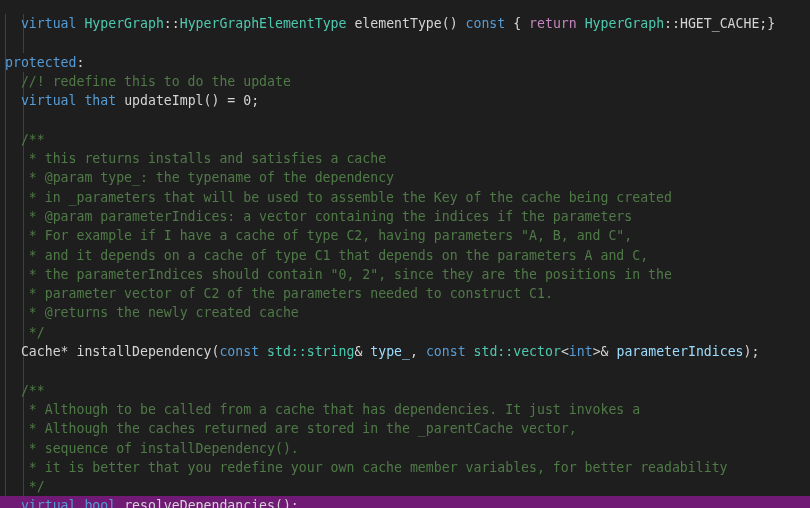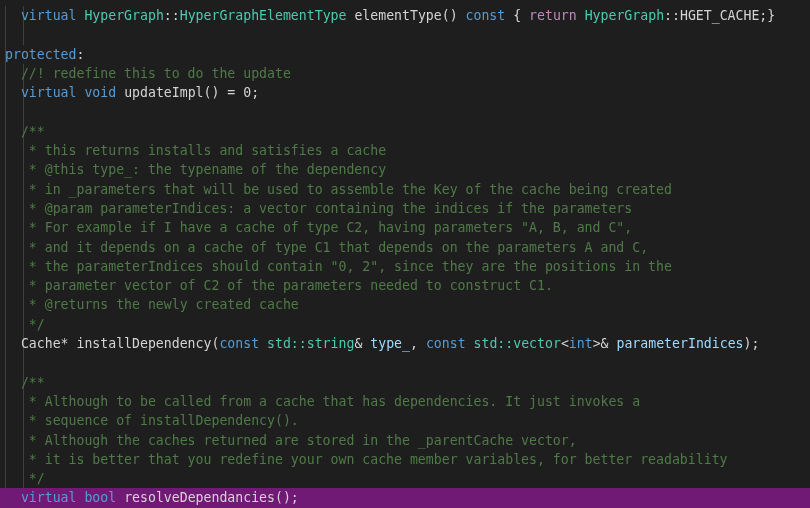--- a/index.html
+++ b/index.html
@@ -13,21 +13,21 @@
     overflow: hidden;
     font-family: "DejaVu Sans Mono", monospace;
   }
   #editor {
     position: relative;
     width: 810px;
     height: 508px;
     background: #1e1e1e;
     font-size: 13.2px;
     line-height: 19.3px;
-    padding-top: 6px;
+    padding-top: 14px;
     box-sizing: border-box;
   }
   .code-line {
     position: relative;
     height: 19.3px;
     white-space: pre;
     color: #d4d4d4;
     padding-left: 5px;
     box-sizing: border-box;
   }
@@ -56,35 +56,35 @@
   .param    { color: #9cdcfe; }
 </style>
 </head>
 <body>
 
 <div id="editor">
     <div class="code-line"><span class="guide g0"></span><span class="guide g1"></span><span class="txt"><span class="plain">  </span><span class="kw">virtual</span><span class="plain"> </span><span class="type">HyperGraph</span><span class="plain">::</span><span class="type">HyperGraphElementType</span><span class="plain"> elementType() </span><span class="kw">const</span><span class="plain"> { </span><span class="ctrl">return</span><span class="plain"> </span><span class="type">HyperGraph</span><span class="plain">::HGET_CACHE;}</span></span></div>
     <div class="code-line"><span class="guide g0"></span><span class="guide g1"></span><span class="txt"><span class="plain">  </span></span></div>
     <div class="code-line"><span class="guide g0"></span><span class="txt"><span class="kw">protected</span><span class="plain">:</span></span></div>
     <div class="code-line"><span class="guide g0"></span><span class="guide g1"></span><span class="txt"><span class="plain">  </span><span class="comment">//! redefine this to do the update</span></span></div>
-    <div class="code-line"><span class="guide g0"></span><span class="guide g1"></span><span class="txt"><span class="plain">  </span><span class="kw">virtual</span><span class="plain"> </span><span class="kw">void</span><span class="plain"> updateImpl() = </span><span class="plain">0</span><span class="plain">;</span></span></div>
+    <div class="code-line"><span class="guide g0"></span><span class="guide g1"></span><span class="txt"><span class="plain">  </span><span class="kw">virtual</span><span class="plain"> </span><span class="kw">that</span><span class="plain"> updateImpl() = </span><span class="plain">0</span><span class="plain">;</span></span></div>
     <div class="code-line"><span class="guide g0"></span><span class="guide g1"></span><span class="txt"><span class="plain">  </span></span></div>
     <div class="code-line"><span class="guide g0"></span><span class="guide g1"></span><span class="txt"><span class="plain">  </span><span class="comment">/**</span></span></div>
     <div class="code-line"><span class="guide g0"></span><span class="guide g1"></span><span class="txt"><span class="plain">  </span><span class="comment"> * this returns installs and satisfies a cache</span></span></div>
-    <div class="code-line"><span class="guide g0"></span><span class="guide g1"></span><span class="txt"><span class="plain">  </span><span class="comment"> * @this type_: the typename of the dependency</span></span></div>
+    <div class="code-line"><span class="guide g0"></span><span class="guide g1"></span><span class="txt"><span class="plain">  </span><span class="comment"> * @param type_: the typename of the dependency</span></span></div>
     <div class="code-line"><span class="guide g0"></span><span class="guide g1"></span><span class="txt"><span class="plain">  </span><span class="comment"> * in _parameters that will be used to assemble the Key of the cache being created</span></span></div>
     <div class="code-line"><span class="guide g0"></span><span class="guide g1"></span><span class="txt"><span class="plain">  </span><span class="comment"> * @param parameterIndices: a vector containing the indices if the parameters</span></span></div>
     <div class="code-line"><span class="guide g0"></span><span class="guide g1"></span><span class="txt"><span class="plain">  </span><span class="comment"> * For example if I have a cache of type C2, having parameters "A, B, and C",</span></span></div>
     <div class="code-line"><span class="guide g0"></span><span class="guide g1"></span><span class="txt"><span class="plain">  </span><span class="comment"> * and it depends on a cache of type C1 that depends on the parameters A and C,</span></span></div>
     <div class="code-line"><span class="guide g0"></span><span class="guide g1"></span><span class="txt"><span class="plain">  </span><span class="comment"> * the parameterIndices should contain "0, 2", since they are the positions in the</span></span></div>
     <div class="code-line"><span class="guide g0"></span><span class="guide g1"></span><span class="txt"><span class="plain">  </span><span class="comment"> * parameter vector of C2 of the parameters needed to construct C1.</span></span></div>
     <div class="code-line"><span class="guide g0"></span><span class="guide g1"></span><span class="txt"><span class="plain">  </span><span class="comment"> * @returns the newly created cache</span></span></div>
     <div class="code-line"><span class="guide g0"></span><span class="guide g1"></span><span class="txt"><span class="plain">  </span><span class="comment"> */</span></span></div>
     <div class="code-line"><span class="guide g0"></span><span class="guide g1"></span><span class="txt"><span class="plain">  </span><span class="plain">Cache* installDependency(</span><span class="kw">const</span><span class="plain"> </span><span class="type">std::string</span><span class="plain">&amp; </span><span class="param">type_</span><span class="plain">, </span><span class="kw">const</span><span class="plain"> </span><span class="type">std::vector</span><span class="plain">&lt;</span><span class="kw">int</span><span class="plain">&gt;&amp; </span><span class="param">parameterIndices</span><span class="plain">);</span></span></div>
     <div class="code-line"><span class="guide g0"></span><span class="guide g1"></span><span class="txt"><span class="plain">  </span></span></div>
     <div class="code-line"><span class="guide g0"></span><span class="guide g1"></span><span class="txt"><span class="plain">  </span><span class="comment">/**</span></span></div>
     <div class="code-line"><span class="guide g0"></span><span class="guide g1"></span><span class="txt"><span class="plain">  </span><span class="comment"> * Although to be called from a cache that has dependencies. It just invokes a</span></span></div>
+    <div class="code-line"><span class="guide g0"></span><span class="guide g1"></span><span class="txt"><span class="plain">  </span><span class="comment"> * Although the caches returned are stored in the _parentCache vector,</span></span></div>
     <div class="code-line"><span class="guide g0"></span><span class="guide g1"></span><span class="txt"><span class="plain">  </span><span class="comment"> * sequence of installDependency().</span></span></div>
-    <div class="code-line"><span class="guide g0"></span><span class="guide g1"></span><span class="txt"><span class="plain">  </span><span class="comment"> * Although the caches returned are stored in the _parentCache vector,</span></span></div>
     <div class="code-line"><span class="guide g0"></span><span class="guide g1"></span><span class="txt"><span class="plain">  </span><span class="comment"> * it is better that you redefine your own cache member variables, for better readability</span></span></div>
     <div class="code-line"><span class="guide g0"></span><span class="guide g1"></span><span class="txt"><span class="plain">  </span><span class="comment"> */</span></span></div>
     <div class="code-line current"><span class="guide g0"></span><span class="guide g1"></span><span class="txt"><span class="plain">  </span><span class="kw">virtual</span><span class="plain"> </span><span class="kw">bool</span><span class="plain"> resolveDependancies();</span></span></div>
   </div>
 
 </body></html>

